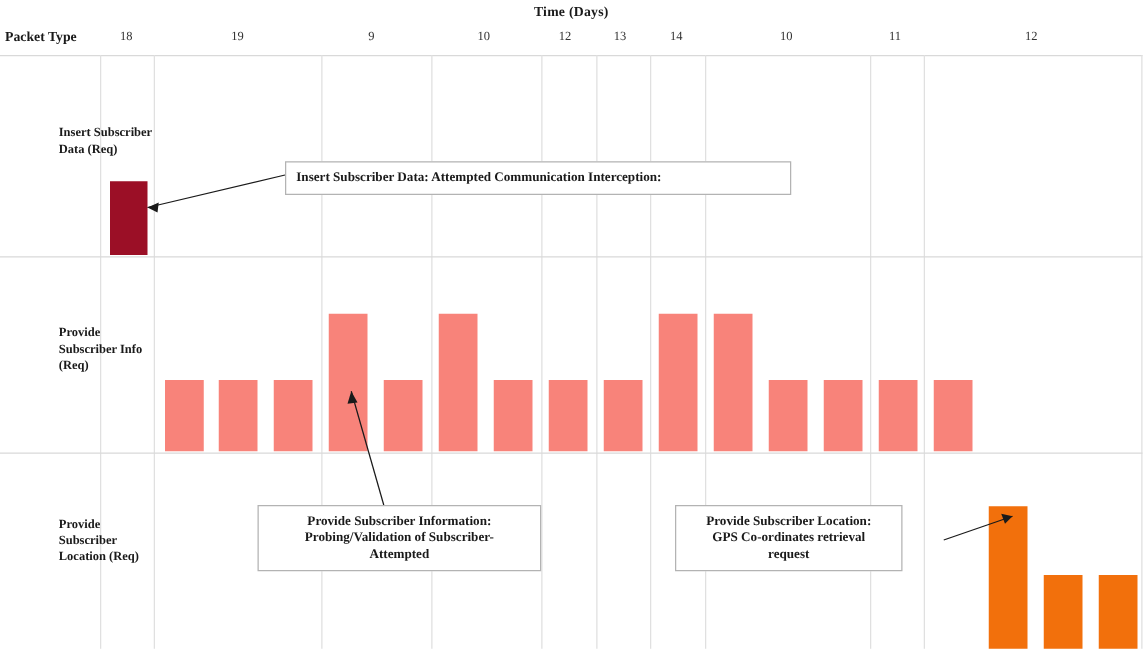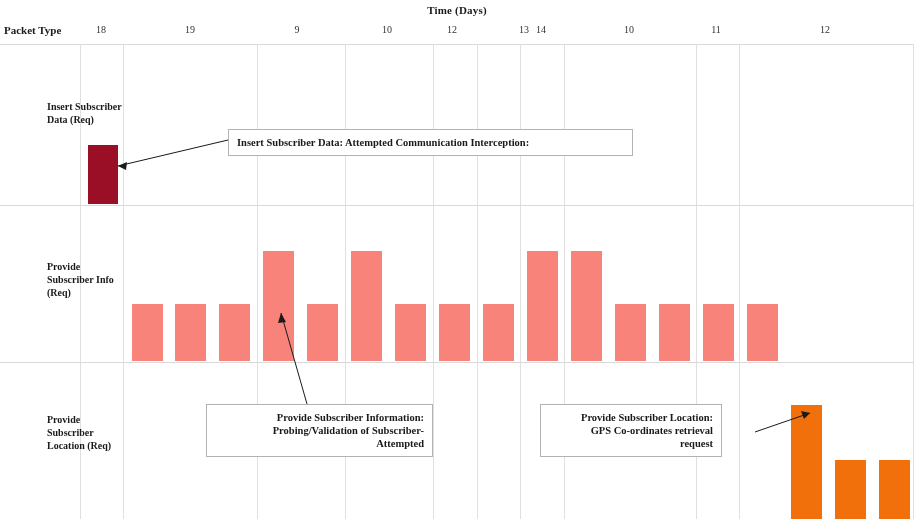--- a/index.html
+++ b/index.html
@@ -60,21 +60,21 @@
   }
   
   .annot{
     position:absolute;
     background:#ffffff;
     border:1px solid #b3b3b3;
     font-size:10.5px;
     font-weight:bold;
     color:#1a1a1a;
     line-height:13px;
-    text-align:right;
+    text-align:center;
     padding:6px 8px;
     box-sizing:border-box;
   }
   .annot.left-align{text-align:left;}
   svg.leader{
     position:absolute;left:0;top:0;width:914px;height:519px;
     pointer-events:none;
   }
 </style>
 </head>
@@ -86,21 +86,21 @@
 
   <div class="row-header-title">Packet Type</div>
 
   <div class="header-rule"></div>
 
   <div class="tick-label" style="left:101px;">18</div>
   <div class="tick-label" style="left:190px;">19</div>
   <div class="tick-label" style="left:297px;">9</div>
   <div class="tick-label" style="left:387px;">10</div>
   <div class="tick-label" style="left:452px;">12</div>
-  <div class="tick-label" style="left:496px;margin-left:28px;">13</div>
+  <div class="tick-label" style="left:496px;">13</div>
   <div class="tick-label" style="left:541px;">14</div>
   <div class="tick-label" style="left:629px;">10</div>
   <div class="tick-label" style="left:716px;">11</div>
   <div class="tick-label" style="left:825px;">12</div>
 
   <div class="gridline" style="left:80px;"></div>
   <div class="gridline" style="left:123px;"></div>
   <div class="gridline" style="left:257px;"></div>
   <div class="gridline" style="left:345px;"></div>
   <div class="gridline" style="left:433px;"></div>

